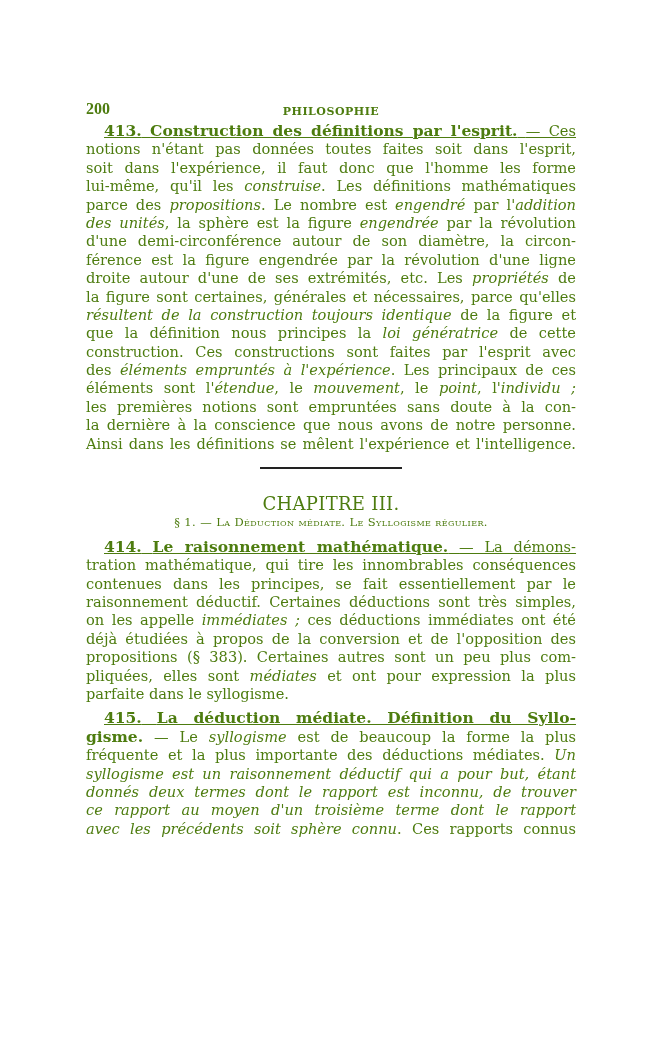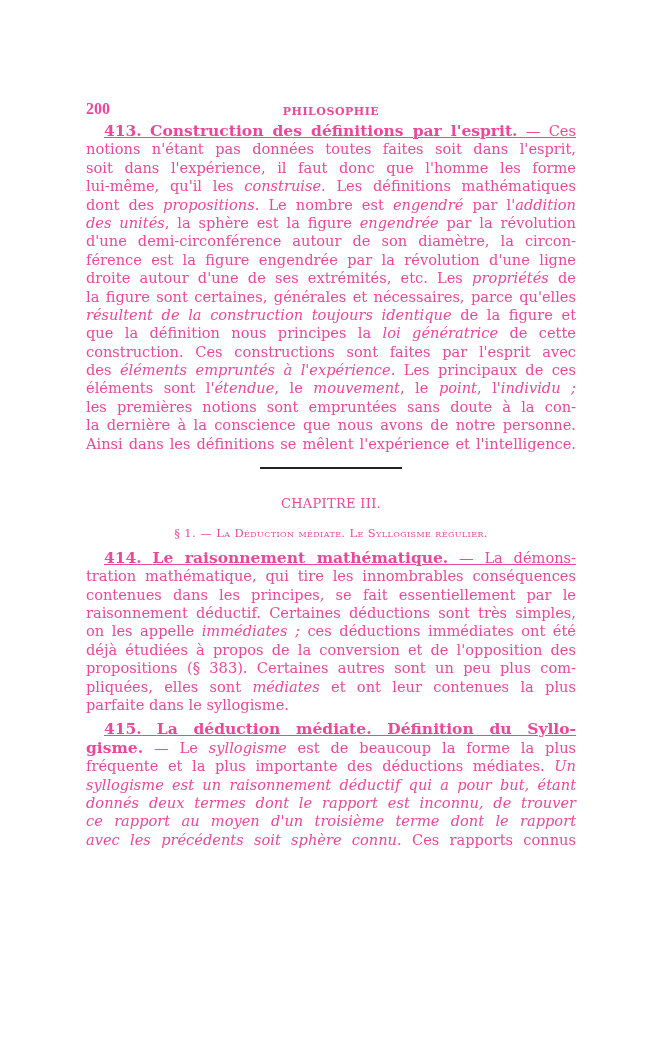--- a/index.html
+++ b/index.html
@@ -1,56 +1,56 @@
 <!DOCTYPE html>
 <html><head>
 <meta charset="utf-8">
 <style>
   html, body { margin: 0; padding: 0; background: #ffffff; }
   body { width: 650px; height: 1037px; position: relative; overflow: hidden; }
   .page {
     position: absolute; left: 86px; top: 100px; width: 490px;
     font-family: "DejaVu Serif", "Liberation Serif", serif;
-    color: #ec4899;
+    color: #4d7c0f;
     font-size: 14.6px;
     line-height: 18.4px;
   }
   .header { position: relative; height: 22px; }
   .pnum { position: absolute; left: 0; top: 0; font-size: 16px; font-weight: bold; font-family: "Liberation Serif", serif; }
   .running { position: absolute; left: 0; right: 0; top: 3px; text-align: center; font-size: 11px; font-weight: bold; letter-spacing: 0.5px; font-family: "DejaVu Serif", serif; }
   .line { display: block; white-space: nowrap; text-align: justify; text-align-last: justify; height: 18.4px; overflow: visible; }
   .line.last { text-align-last: left; }
   .indent { padding-left: 18px; text-decoration: underline; }
   b.sec { font-family: "DejaVu Serif", serif; font-weight: bold; font-size: 15.5px; }
   i { }
   .rule { width: 142px; height: 2px; background: #222; margin: 14px auto 0; }
-  .chap { text-align: center; font-size: 13px; margin-top: 26px; letter-spacing: 0.3px; }
+  .chap { text-align: center; font-size: 18px; margin-top: 26px; letter-spacing: 0.3px; }
   .chap-title { text-align: center; font-weight: bold; font-size: 17px; margin-top: 6px; font-family: "DejaVu Serif", serif; }
-  .subsec { text-align: center; font-size: 11.5px; margin-top: 11px; font-variant: small-caps; letter-spacing: 0.4px; }
+  .subsec { text-align: center; font-size: 11.5px; margin-top: 0; font-variant: small-caps; letter-spacing: 0.4px; }
   .para-gap { margin-top: 6px; }
 </style>
 </head>
 <body>
 
 <div class="page">
   <div class="header">
     <span class="pnum">200</span>
     <span class="running">PHILOSOPHIE</span>
   </div>
 
   <div>
     <span class="line indent">
       <b class="sec">413.</b>
       <b class="sec">Construction des définitions par l'esprit.</b>
       <span>— Ces</span>
     </span>
     <span class="line"><span>notions n'étant pas données toutes faites soit dans l'esprit,</span></span>
     <span class="line"><span>soit dans l'expérience, il faut donc que l'homme les forme</span></span>
     <span class="line"><span>lui-même, qu'il les </span><i>construise</i><span>. Les définitions mathématiques</span></span>
-    <span class="line"><span>dont des </span><i>propositions</i><span>. Le nombre est </span><i>engendré</i><span> par l'</span><i>addition</i></span>
+    <span class="line"><span>parce des </span><i>propositions</i><span>. Le nombre est </span><i>engendré</i><span> par l'</span><i>addition</i></span>
     <span class="line"><i>des unités</i><span>, la sphère est la figure </span><i>engendrée</i><span> par la révolution</span></span>
     <span class="line"><span>d'une demi-circonférence autour de son diamètre, la circon-</span></span>
     <span class="line"><span>férence est la figure engendrée par la révolution d'une ligne</span></span>
     <span class="line"><span>droite autour d'une de ses extrémités, etc. Les </span><i>propriétés</i><span> de</span></span>
     <span class="line"><span>la figure sont certaines, générales et nécessaires, parce qu'elles</span></span>
     <span class="line"><i>résultent de la construction toujours identique</i><span> de la figure et</span></span>
     <span class="line"><span>que la définition nous principes la </span><i>loi génératrice</i><span> de cette</span></span>
     <span class="line"><span>construction. Ces constructions sont faites par l'esprit avec</span></span>
     <span class="line"><span>des </span><i>éléments empruntés à l'expérience</i><span>. Les principaux de ces</span></span>
     <span class="line"><span>éléments sont l'</span><i>étendue</i><span>, le </span><i>mouvement</i><span>, le </span><i>point</i><span>, l'</span><i>individu ;</i></span>
@@ -69,21 +69,21 @@
       <b class="sec">414.</b>
       <b class="sec">Le raisonnement mathématique.</b>
       <span>— La démons-</span>
     </span>
     <span class="line"><span>tration mathématique, qui tire les innombrables conséquences</span></span>
     <span class="line"><span>contenues dans les principes, se fait essentiellement par le</span></span>
     <span class="line"><span>raisonnement déductif. Certaines déductions sont très simples,</span></span>
     <span class="line"><span>on les appelle </span><i>immédiates ;</i><span> ces déductions immédiates ont été</span></span>
     <span class="line"><span>déjà étudiées à propos de la conversion et de l'opposition des</span></span>
     <span class="line"><span>propositions (§ 383). Certaines autres sont un peu plus com-</span></span>
-    <span class="line"><span>pliquées, elles sont </span><i>médiates</i><span> et ont leur contenues la plus</span></span>
+    <span class="line"><span>pliquées, elles sont </span><i>médiates</i><span> et ont pour expression la plus</span></span>
     <span class="line last"><span>parfaite dans le syllogisme.</span></span>
   </div>
 
   <div class="para-gap">
     <span class="line indent">
       <b class="sec">415.</b>
       <b class="sec">La déduction médiate. Définition du Syllo-</b>
     </span>
     <span class="line"><b class="sec">gisme.</b> <span>— Le </span><i>syllogisme</i><span> est de beaucoup la forme la plus</span></span>
     <span class="line"><span>fréquente et la plus importante des déductions médiates. </span><i>Un</i></span>

